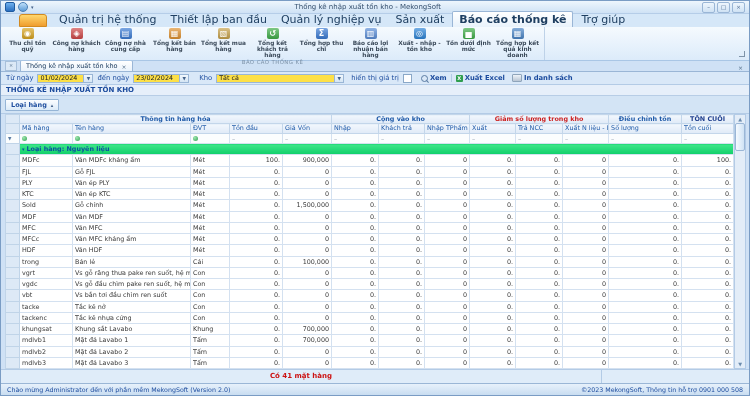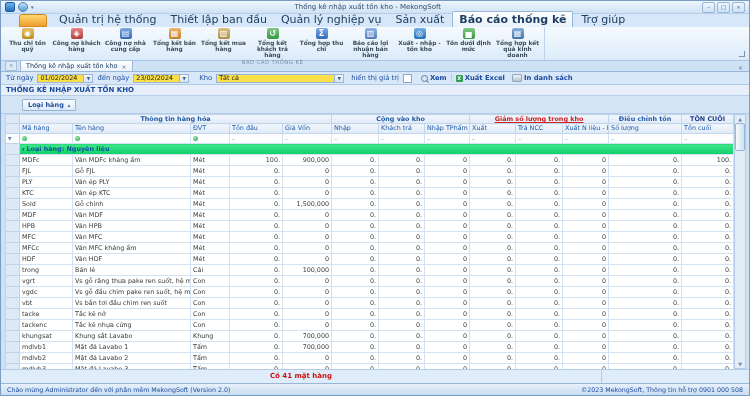--- a/index.html
+++ b/index.html
@@ -41,21 +41,21 @@
   .chk{width:7px;height:7px;background:#fff;border:1px solid #8aa8c8}
   .link{color:#1a4a9d;font-weight:bold;display:flex;align-items:center;gap:2px;white-space:nowrap}
   .mag{width:5px;height:5px;border:1px solid #5b7ca3;border-radius:50%;position:relative;display:inline-block}
   .mag::after{content:"";position:absolute;width:3px;height:1px;background:#5b7ca3;transform:rotate(45deg);right:-2px;bottom:-1px}
   .xls{width:7px;height:7px;background:#2f9e4f;color:#fff;font-size:5px;line-height:7px;text-align:center;border-radius:1px;font-weight:bold}
   .prn{width:8px;height:6px;background:linear-gradient(#eef3f8,#b9c6d4);border:1px solid #8fa5bb;border-radius:1px}
   .sep{width:1px;height:8px;background:#b3cbe6}
   
   .ptitle{height:10px;background:#e6effa;border-bottom:1px solid #b7cde6;font-size:7px;font-weight:bold;color:#1a4a9d;line-height:10px;padding-left:5px}
   
-  .groupby{height:17px;background:#d3e4f5;display:flex;align-items:center;padding:0 21px;border-bottom:1px solid #b3cbe6}
+  .groupby{height:17px;background:#d3e4f5;display:flex;align-items:center;padding:0 4px;border-bottom:1px solid #b3cbe6}
   .chip{background:linear-gradient(#fbfdff,#dcebf8);border:1px solid #96b5d6;font-size:6.5px;font-weight:bold;color:#1f4e9e;padding:1px 5px;display:flex;gap:4px;align-items:center;border-radius:1px}
   .chip .carr{font-size:5px;color:#44628a}
   
   .gridwrap{flex:1;display:flex;padding:0 4px;background:#cfe1f5;overflow:hidden;align-items:stretch}
   table{border-collapse:collapse;table-layout:fixed;width:728px;background:#fff;font-size:6.4px}
   th,td{border:1px solid #d4e1f0;padding:0 2px;height:10px;line-height:10px;overflow:hidden;white-space:nowrap;font-weight:normal;text-align:left;color:#3a3a3a;box-sizing:border-box}
   thead th{background:linear-gradient(#f2f7fd,#dfeaf7);color:#1f5aa8;border-color:#c3d6ea}
   tr.gh th{height:8px;line-height:8px;text-align:center;font-weight:bold}
   tr.ch th{height:9px;line-height:9px}
   tr.fr td{background:#fbfdfe;height:8px;line-height:8px;color:#9aa7b5}
@@ -223,21 +223,21 @@
           <col style="width: 47px;">
           <col style="width: 46px;">
           <col style="width: 73px;">
           <col style="width: 52px;">
         </colgroup>
         <thead>
           <tr class="gh">
             <th class="ind"></th>
             <th colspan="5" style="color: rgb(31, 90, 168);">Thông tin hàng hóa</th>
             <th colspan="3" style="color: rgb(31, 90, 168);">Cộng vào kho</th>
-            <th colspan="3" style="color: rgb(204, 34, 34); text-decoration: underline;">Giảm số lượng trong kho</th>
+            <th colspan="3" style="color: rgb(204, 34, 34);">Giảm số lượng trong kho</th>
             <th colspan="1" style="color: rgb(31, 90, 168);">Điều chỉnh tồn</th>
             <th colspan="1" style="color: rgb(31, 63, 142); font-weight: bold;">TỒN CUỐI</th>
           </tr>
           <tr class="ch">
             <th class="ind"></th>
             <th>Mã hàng</th>
             <th>Tên hàng</th>
             <th>ĐVT</th>
             <th>Tồn đầu</th>
             <th>Giá Vốn</th>
@@ -363,36 +363,20 @@
             <td class="num">0.</td>
             <td class="num">0</td>
             <td class="num">0.</td>
             <td class="num">0.</td>
             <td class="num">0</td>
             <td class="num">0.</td>
             <td class="num">0.</td>
           </tr>
           <tr>
             <td class="ind"></td>
-            <td>HPB</td>
-            <td>Ván HPB</td>
-            <td>Mét</td>
-            <td class="num">0.</td>
-            <td class="num">0</td>
-            <td class="num">0.</td>
-            <td class="num">0.</td>
-            <td class="num">0</td>
-            <td class="num">0.</td>
-            <td class="num">0.</td>
-            <td class="num">0</td>
-            <td class="num">0.</td>
-            <td class="num">0.</td>
-          </tr>
-          <tr>
-            <td class="ind"></td>
             <td>MFC</td>
             <td>Ván MFC</td>
             <td>Mét</td>
             <td class="num">0.</td>
             <td class="num">0</td>
             <td class="num">0.</td>
             <td class="num">0.</td>
             <td class="num">0</td>
             <td class="num">0.</td>
             <td class="num">0.</td>

